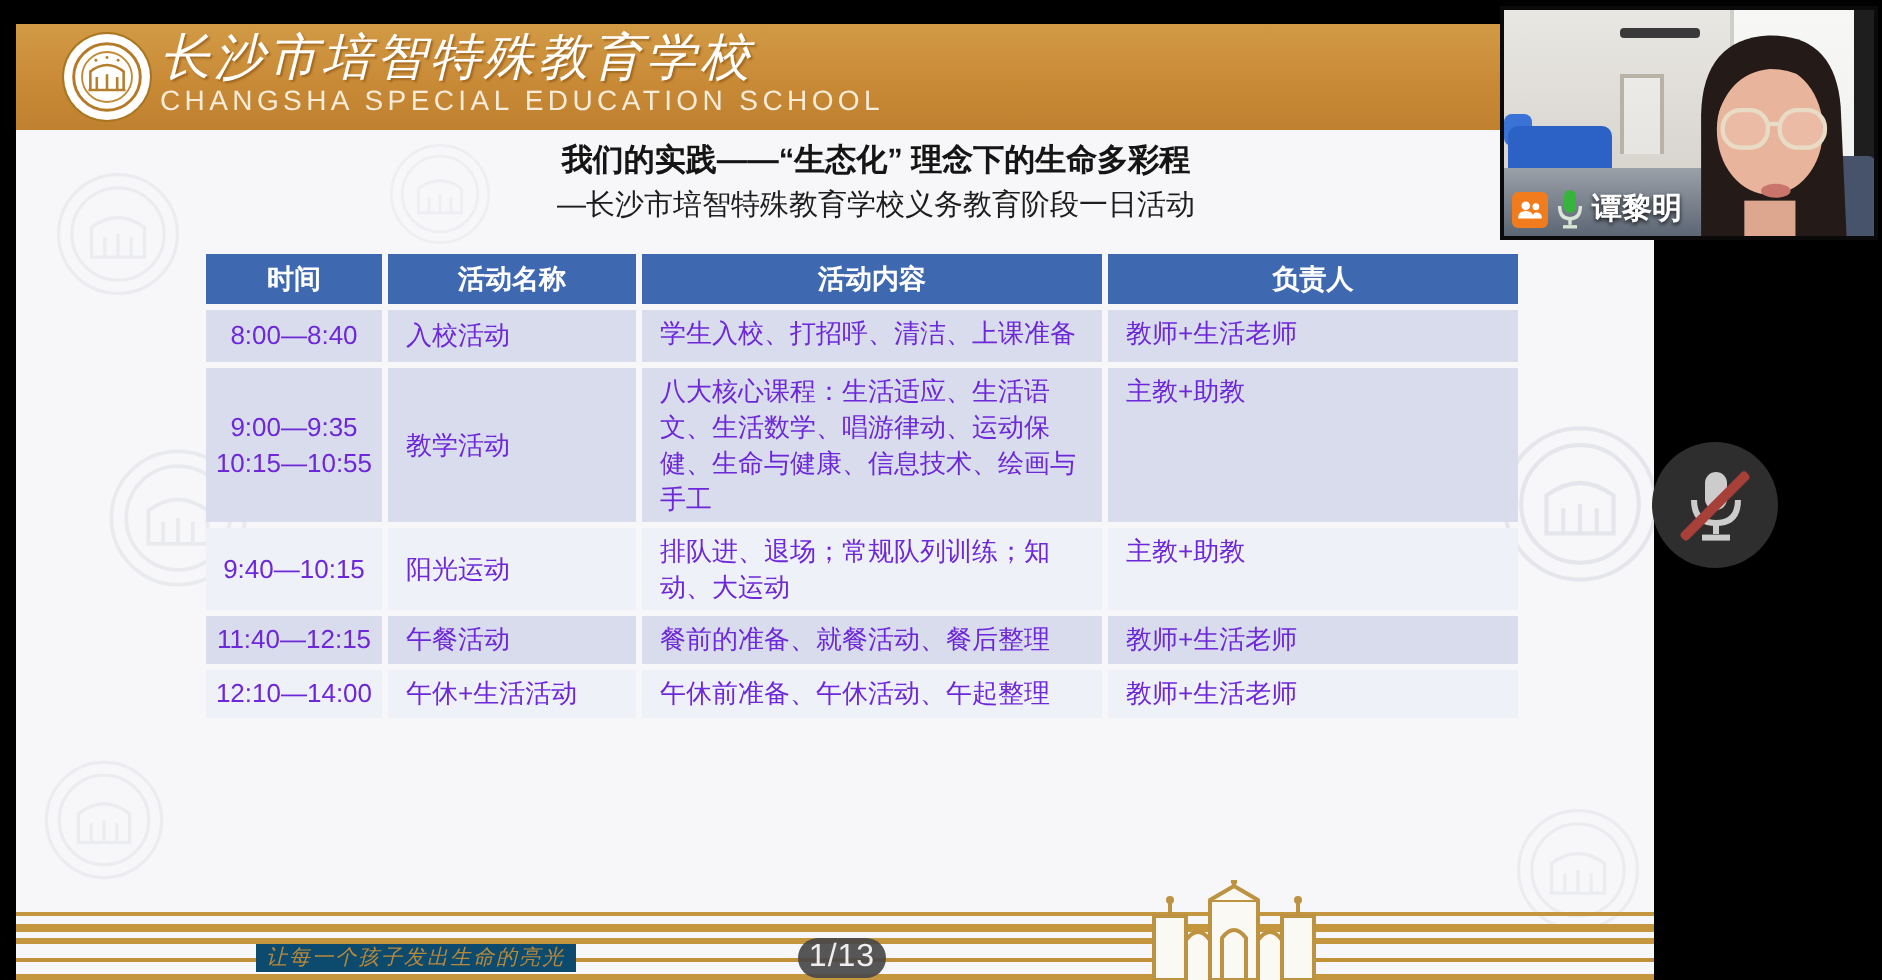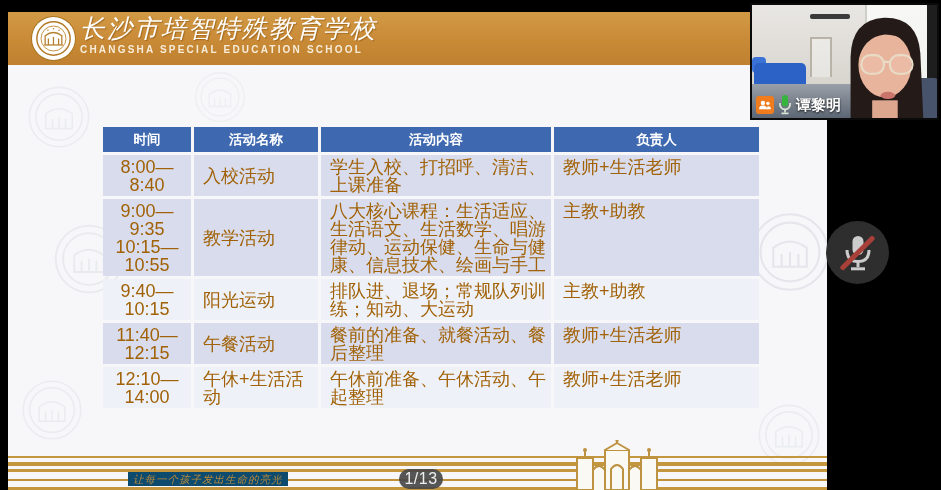--- a/index.html
+++ b/index.html
@@ -12,35 +12,35 @@
            background:#f7f7f9; overflow:hidden; }
 
   .band { position:absolute; left:0; top:0; width:100%; height:53px;
           background:linear-gradient(180deg,#d29a45 0%,#c98a36 55%,#bf8130 100%); }
   .logo { position:absolute; left:24px; top:5px; width:43px; height:43px; border-radius:50%;
           background:#fff; display:flex; align-items:center; justify-content:center;
           box-shadow:0 0 0 1px #a9751f; }
   .school-names { position:absolute; left:72px; top:2px; color:#fff; }
   .school-zh { font-family:"DejaVu Serif","Liberation Serif",serif; font-style:italic; font-weight:normal;
                font-size:25px; letter-spacing:2px; line-height:30px; text-shadow:1px 1px 1px rgba(120,70,10,.5); }
-  .school-en { font-size:10px; font-weight:bold; letter-spacing:2.2px; color:#f7ecd9; line-height:12px; }
+  .school-en { font-size:14px; font-weight:normal; letter-spacing:2.2px; color:#f7ecd9; line-height:12px; }
 
   .title-block { position:absolute; left:90px; top:58px; width:680px; text-align:center; color:#151515; }
   .title-1 { font-size:15.5px; font-weight:bold; line-height:22px; }
   .title-2 { font-size:14.5px; line-height:22px; color:#1d1d1d; }
 
   
   .wm { position:absolute; pointer-events:none; }
 
   
   table.schedule { position:absolute; left:92px; top:112px; width:662px;
                    border-collapse:separate; border-spacing:3px; table-layout:fixed; }
   .schedule th { background:#3e68af; color:#fff; font-size:13.5px; font-weight:bold;
                  height:25px; text-align:center; padding:0;margin-top:16px; }
-  .schedule td { font-size:18px; color:#a16207; line-height:18px; padding:2px 4px 2px 9px;
+  .schedule td { font-size:13px; color:#6d28d9; line-height:18px; padding:2px 4px 2px 9px;
                  vertical-align:middle; }
   .schedule td.time { text-align:center; padding:0 2px; white-space:pre-line; }
   .schedule td.content, .schedule td.owner { vertical-align:top; padding-top:3px; }
   .schedule tr.odd  td { background:#d9dcec; }
   .schedule tr.even td { background:#eff1f8; }
   tr.r0 td{height:26px} tr.r1 td{height:36px} tr.r2 td{height:63px} tr.r3 td{height:36px}
   tr.r4 td{height:24px} tr.r5 td{height:24px} tr.r6 td{height:24px} tr.r7 td{height:24px}
 
   
   .stripe { position:absolute; left:0; right:0; background:#c4973f; }
@@ -157,20 +157,24 @@
               <circle cx="26" cy="11" r=".8"></circle>
             </g>
         </svg>
       </div>
       <div class="school-names">
         <div class="school-zh">长沙市培智特殊教育学校</div>
         <div class="school-en">CHANGSHA SPECIAL EDUCATION SCHOOL</div>
       </div>
     </div>
 
+    <div class="title-block">
+      <div class="title-1">我们的实践——“生态化” 理念下的生命多彩程</div>
+      <div class="title-2">—长沙市培智特殊教育学校义务教育阶段一日活动</div>
+    </div>
 
     <table class="schedule">
       <colgroup>
           <col style="width:88px">
           <col style="width:124px">
           <col style="width:230px">
           <col style="width:205px">
         </colgroup>
       <thead>
         <tr>

